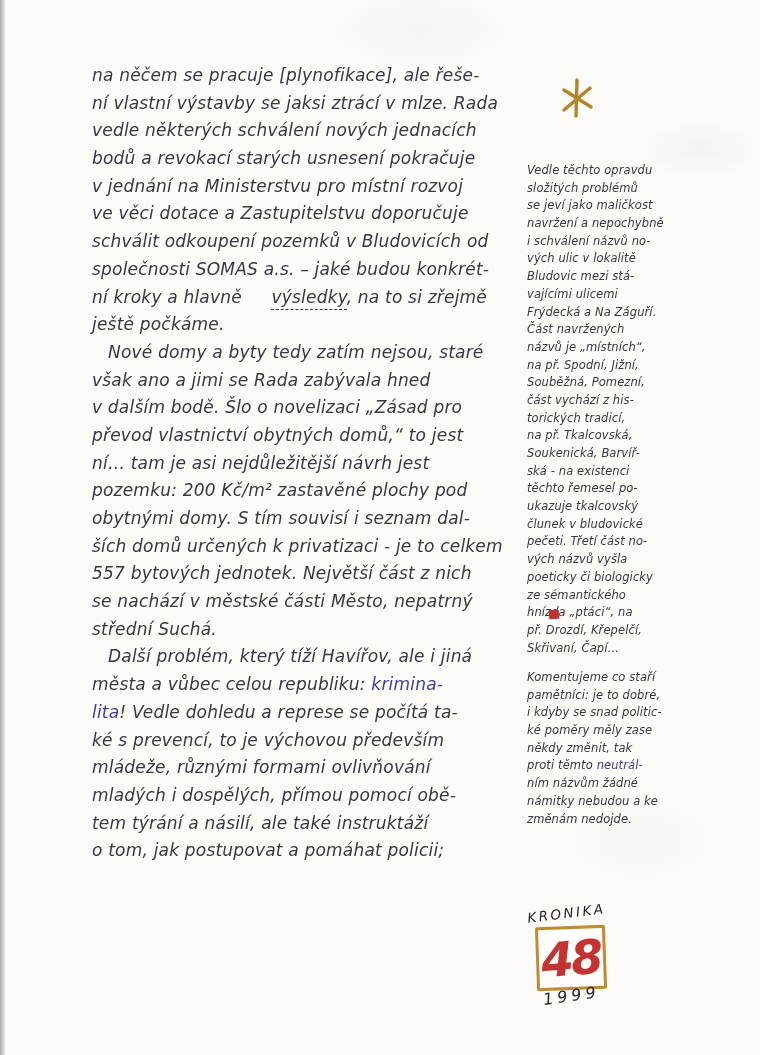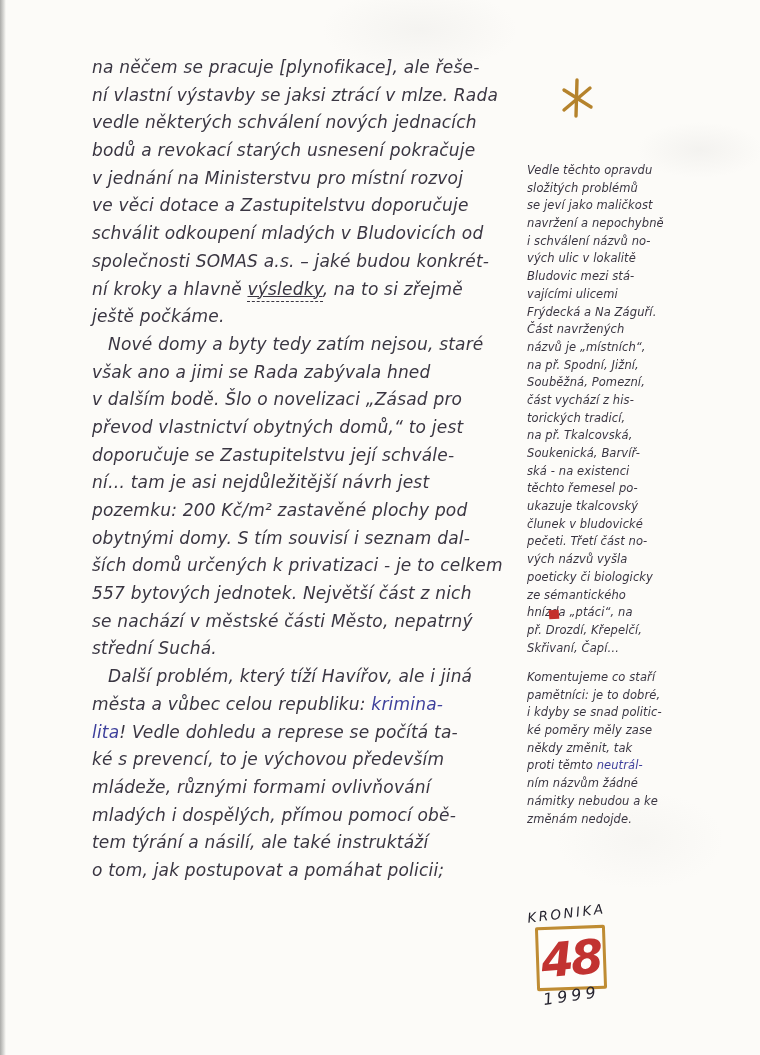--- a/index.html
+++ b/index.html
@@ -12,29 +12,29 @@
       #fcfbf8;
     font-family:"DejaVu Sans", sans-serif;
   }
   .scan-edge {
     position:absolute; left:0; top:0; width:6px; height:100%;
     background:linear-gradient(90deg, #9d9d9b, #cfcfcc 55%, rgba(255,255,255,0));
     opacity:.85;
   }
   
   .main-text {
-    position:absolute; left:92px; top:54px; width:472px;
+    position:absolute; left:92px; top:62px; width:472px;
     color:#3a3642; font-style:italic; font-size:17px; letter-spacing:.2px;
   }
   .main-text .line { height:27.7px; line-height:27.7px; white-space:nowrap; }
   .line.indent { padding-left:16px; }
   .blue { color:#3d3f9b; }
   .underline {
-    text-decoration:underline; text-decoration-thickness:1.4px;
-    border-bottom:1.4px dashed currentColor; padding-bottom:2px;
+    text-decoration-thickness:1.4px;
+    border-bottom:1.4px dashed currentColor; padding-bottom:2px;margin-left:24px;
   }
   
   .note {
     position:absolute; left:527px; width:206px;
     color:#3a3642; font-style:italic; font-size:11.5px; letter-spacing:.1px;margin-top:48px;
   }
   .note .line { height:17.7px; line-height:17.7px; white-space:nowrap; }
   .note1 { top:114px; }
   .note2 { top:621px; }
   .asterisk { position:absolute; left:560px; top:77px; }
@@ -64,29 +64,28 @@
 <div class="page">
   <div class="scan-edge"></div>
 
   <div class="main-text" id="main-text">
       <div class="line"><span>na něčem se pracuje [plynofikace], ale řeše-</span></div>
       <div class="line"><span>ní vlastní výstavby se jaksi ztrácí v mlze. Rada</span></div>
       <div class="line"><span>vedle některých schválení nových jednacích</span></div>
       <div class="line"><span>bodů a revokací starých usnesení pokračuje</span></div>
       <div class="line"><span>v jednání na Ministerstvu pro místní rozvoj</span></div>
       <div class="line"><span>ve věci dotace a Zastupitelstvu doporučuje</span></div>
-      <div class="line"><span>schválit odkoupení mladých v Bludovicích od</span></div>
+      <div class="line"><span>schválit odkoupení pozemků v Bludovicích od</span></div>
       <div class="line"><span>společnosti SOMAS a.s. – jaké budou konkrét-</span></div>
       <div class="line"><span>ní kroky a hlavně </span><span class="underline">výsledky</span><span>, na to si zřejmě</span></div>
       <div class="line"><span>ještě počkáme.</span></div>
       <div class="line indent"><span>Nové domy a byty tedy zatím nejsou, staré</span></div>
       <div class="line"><span>však ano a jimi se Rada zabývala hned</span></div>
       <div class="line"><span>v dalším bodě. Šlo o novelizaci „Zásad pro</span></div>
       <div class="line"><span>převod vlastnictví obytných domů,“ to jest</span></div>
-      <div class="line"><span>doporučuje se Zastupitelstvu její schvále-</span></div>
       <div class="line"><span>ní… tam je asi nejdůležitější návrh jest</span></div>
       <div class="line"><span>pozemku: 200 Kč/m² zastavěné plochy pod</span></div>
       <div class="line"><span>obytnými domy. S tím souvisí i seznam dal-</span></div>
       <div class="line"><span>ších domů určených k privatizaci - je to celkem</span></div>
       <div class="line"><span>557 bytových jednotek. Největší část z nich</span></div>
       <div class="line"><span>se nachází v městské části Město, nepatrný</span></div>
       <div class="line"><span>střední Suchá.</span></div>
       <div class="line indent"><span>Další problém, který tíží Havířov, ale i jiná</span></div>
       <div class="line"><span>města a vůbec celou republiku: </span><span class="blue">krimina-</span></div>
       <div class="line"><span class="blue">lita</span><span>! Vedle dohledu a represe se počítá ta-</span></div>

